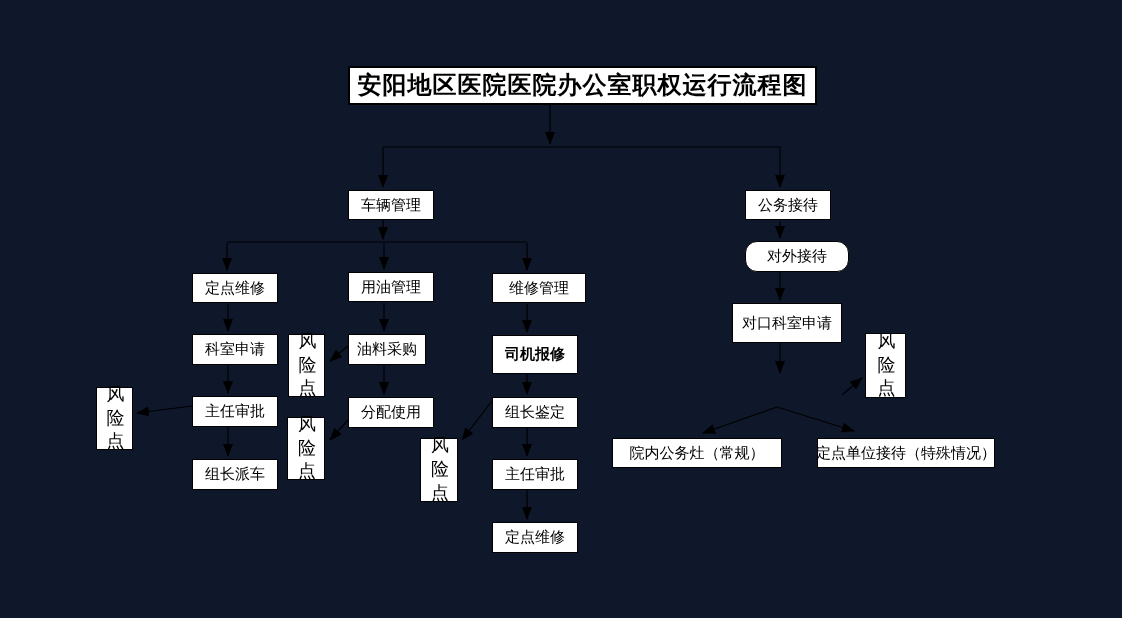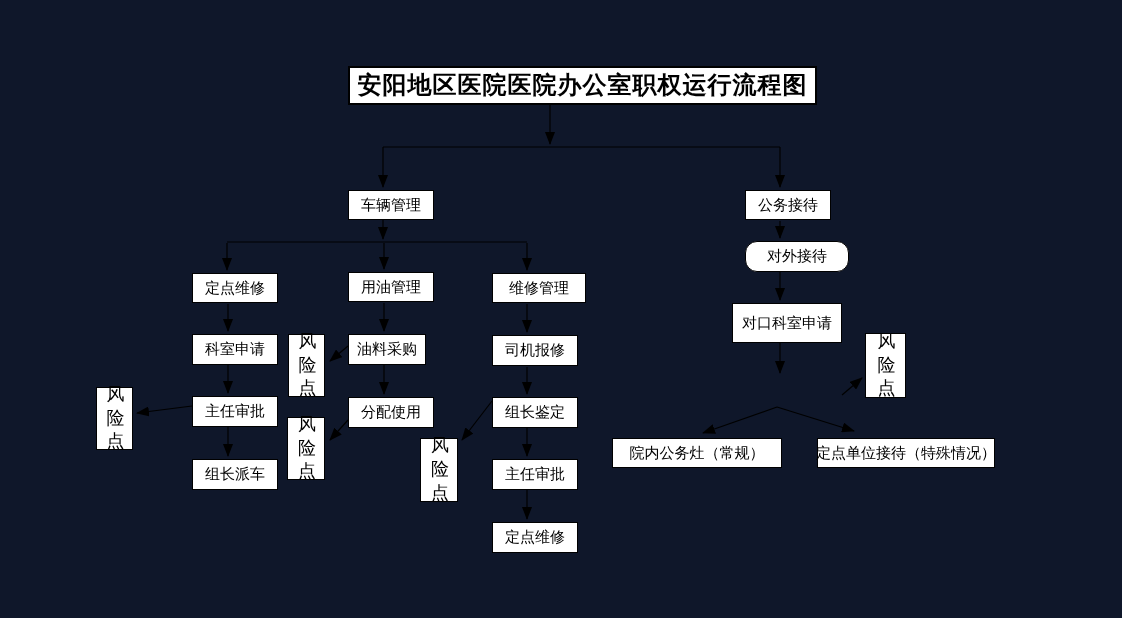--- a/index.html
+++ b/index.html
@@ -94,21 +94,21 @@
 
   <div class="node" style="left:348px;top:190px;width:86px;height:30px;">车辆管理</div>
   <div class="node" style="left:745px;top:190px;width:86px;height:30px;">公务接待</div>
 
   <div class="node" style="left:192px;top:273px;width:86px;height:30px;">定点维修</div>
   <div class="node" style="left:348px;top:272px;width:86px;height:30px;">用油管理</div>
   <div class="node" style="left:492px;top:273px;width:94px;height:30px;">维修管理</div>
 
   <div class="node" style="left:192px;top:334px;width:86px;height:31px;">科室申请</div>
   <div class="node" style="left:348px;top:334px;width:78px;height:31px;">油料采购</div>
-  <div class="node" style="left:492px;top:335px;width:86px;height:31px;">司机报修</div>
+  <div class="node" style="left:492px;top:335px;width:86px;height:39px;font-weight:bold;">司机报修</div>
 
   <div class="node" style="left:192px;top:396px;width:86px;height:31px;">主任审批</div>
   <div class="node" style="left:348px;top:397px;width:86px;height:31px;">分配使用</div>
   <div class="node" style="left:492px;top:397px;width:86px;height:31px;">组长鉴定</div>
 
   <div class="node" style="left:192px;top:459px;width:86px;height:31px;">组长派车</div>
   <div class="node" style="left:492px;top:459px;width:86px;height:31px;">主任审批</div>
   <div class="node" style="left:492px;top:522px;width:86px;height:31px;">定点维修</div>
 
   <div class="node" style="left:745px;top:241px;width:104px;height:31px;border-radius:12px;">对外接待</div>

